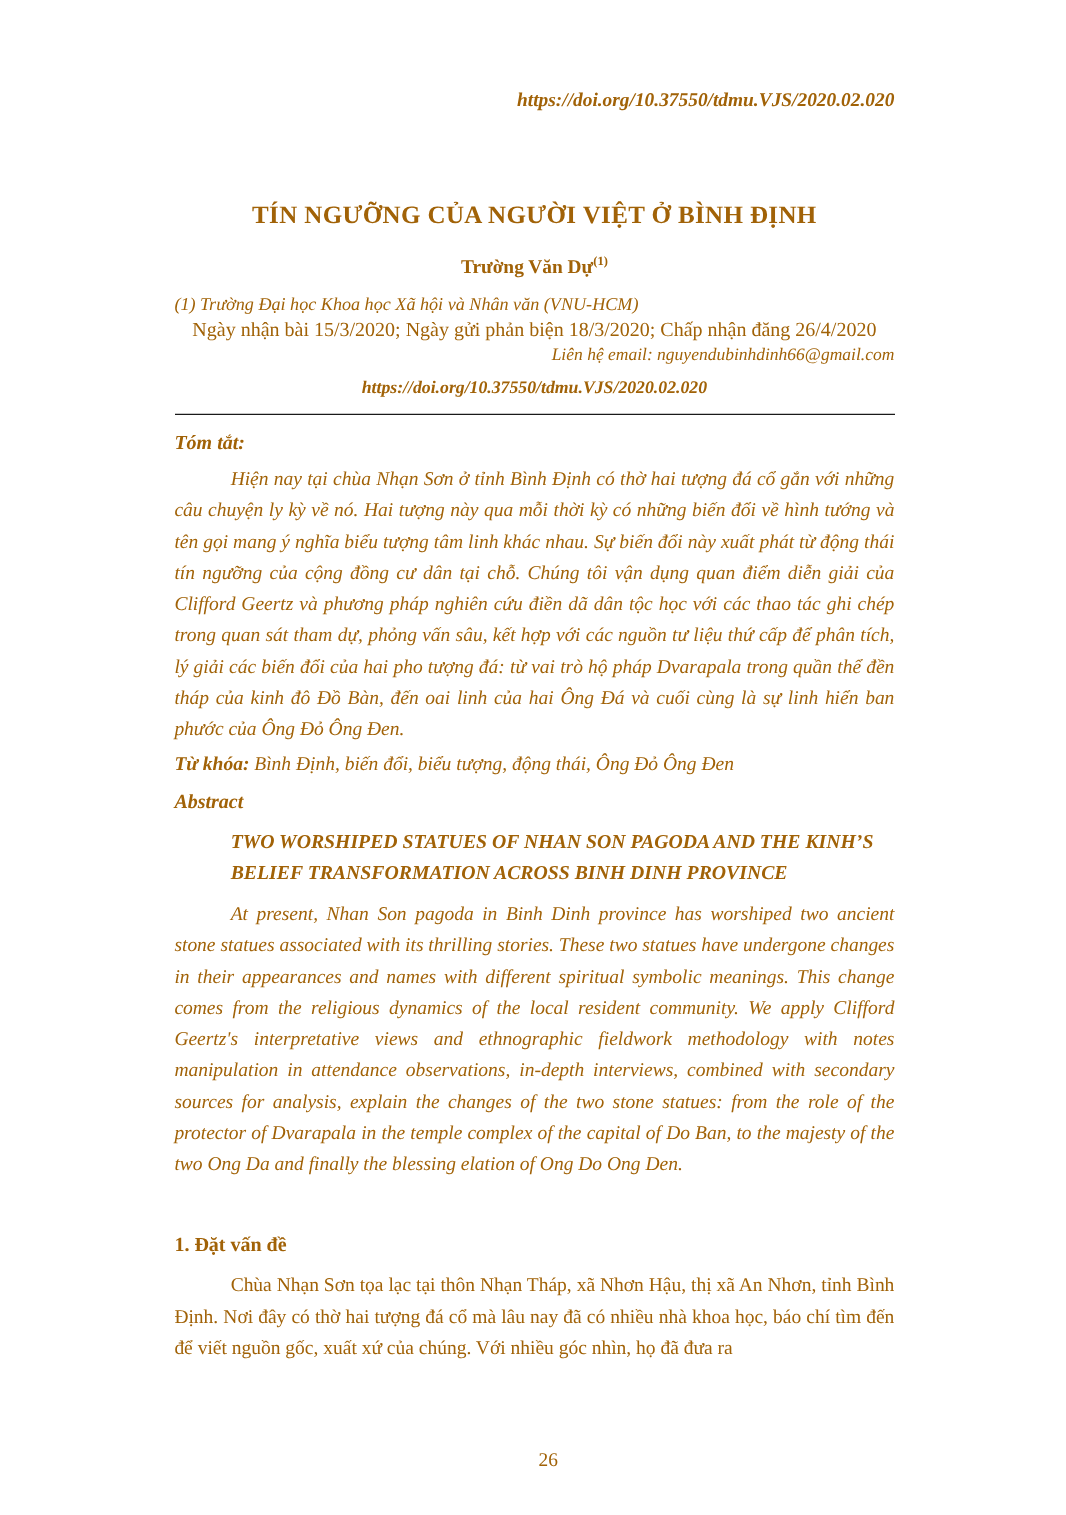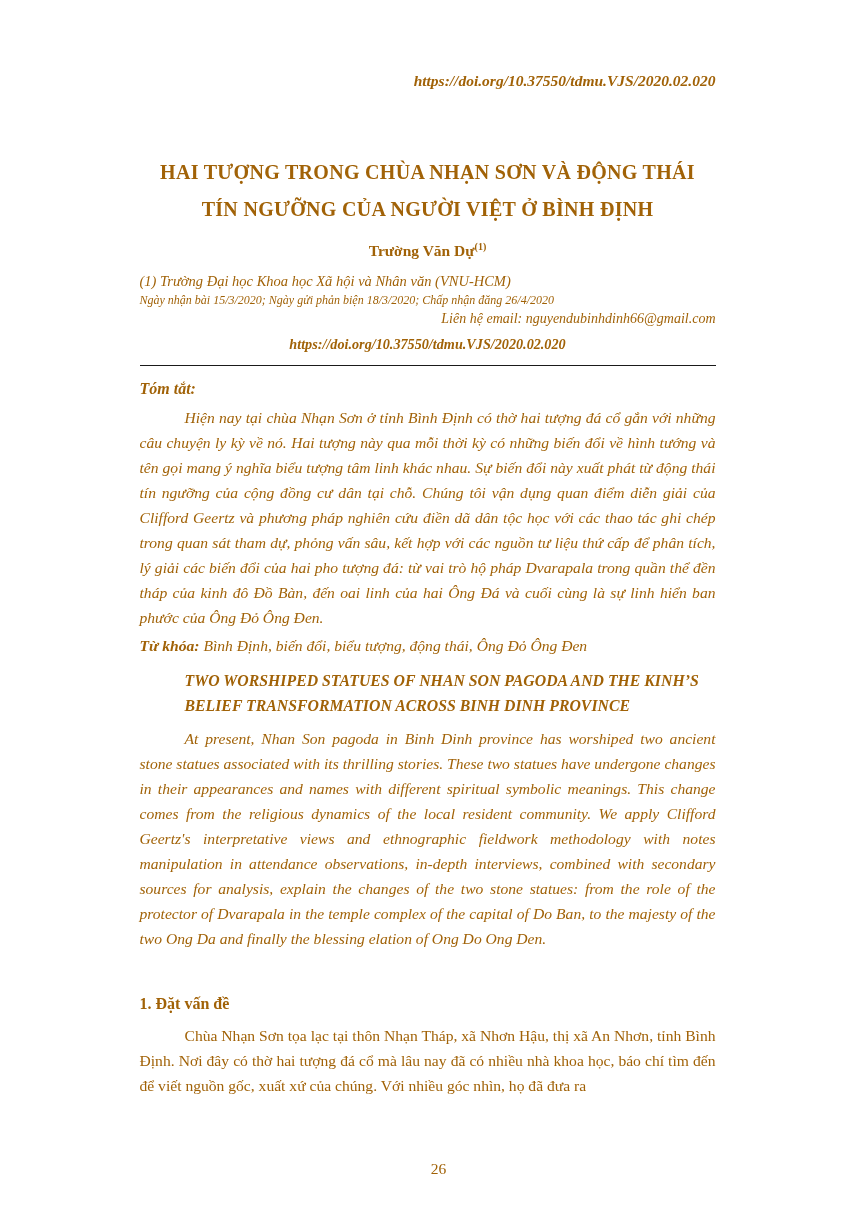--- a/index.html
+++ b/index.html
@@ -38,22 +38,22 @@
   }
   .author-line sup { font-size: 10px; }
   .affiliation {
     margin-top: 13px;
     text-align: left;
     font-style: italic;
     font-size: 14.5px;
   }
   .dates {
     margin-top: 3px;
-    font-style: italic;
-    font-size: 12px;
+    text-align: center;
+    font-size: 16px;
   }
   .email-line {
     margin-top: 3px;
     text-align: right;
     font-style: italic;
     font-size: 14px;
   }
   .doi-center {
     margin-top: 9px;
     text-align: center;
@@ -115,21 +115,20 @@
   }
 </style>
 </head>
 <body>
 
 <div class="page">
 
   <div class="doi-top">https://doi.org/10.37550/tdmu.VJS/2020.02.020</div>
 
   <h1 class="paper-title">
-    <span>HAI TƯỢNG TRONG CHÙA NHẠN SƠN VÀ ĐỘNG THÁI</span>
     <span>TÍN NGƯỠNG CỦA NGƯỜI VIỆT Ở BÌNH ĐỊNH</span>
   </h1>
 
   <div class="author-line">
     <span>Trường Văn Dự</span><sup>(1)</sup>
   </div>
 
   <div class="affiliation">(1) Trường Đại học Khoa học Xã hội và Nhân văn  (VNU-HCM)</div>
 
   <div class="dates">Ngày nhận bài 15/3/2020; Ngày gửi phản biện 18/3/2020; Chấp nhận đăng 26/4/2020</div>
@@ -144,20 +143,21 @@
   <hr class="rule">
 
   <div class="label-bold-italic tomtat-label">Tóm tắt:</div>
 
   <p class="para italic indent vi-abstract">Hiện nay tại chùa Nhạn Sơn ở tỉnh Bình Định có thờ hai tượng đá cổ gắn với những câu chuyện ly kỳ về nó. Hai tượng này qua mỗi thời kỳ có những biến đổi về hình tướng và tên gọi mang ý nghĩa biểu tượng tâm linh khác nhau. Sự biến đổi này xuất phát từ động thái tín ngưỡng của cộng đồng cư dân tại chỗ. Chúng tôi vận dụng quan điểm diễn giải của Clifford Geertz và phương pháp nghiên cứu điền dã dân tộc học với các thao tác ghi chép trong quan sát tham dự, phỏng vấn sâu, kết hợp với các nguồn tư liệu thứ cấp để phân tích, lý giải các biến đổi của hai pho tượng đá: từ vai trò hộ pháp Dvarapala trong quần thể đền tháp của kinh đô Đồ Bàn, đến oai linh của hai Ông Đá và cuối cùng là sự linh hiển ban phước của Ông Đỏ Ông Đen.</p>
 
   <div class="keywords-line">
     <span class="kw-label">Từ khóa:</span><span> Bình Định, biến đổi, biểu tượng, động thái, Ông Đỏ Ông Đen</span>
   </div>
 
+  <span class="label-bold-italic abstract-label">Abstract</span>
 
   <div class="en-title">
     <span>TWO WORSHIPED STATUES OF NHAN SON PAGODA AND THE KINH’S</span>
     <span>BELIEF TRANSFORMATION ACROSS BINH DINH PROVINCE</span>
   </div>
 
   <p class="para italic indent en-abstract">At present, Nhan Son pagoda in Binh Dinh province has worshiped two ancient stone statues associated with its thrilling stories. These two statues have undergone changes in their appearances and names with different spiritual symbolic meanings. This change comes from the religious dynamics of the local resident community. We apply Clifford Geertz's interpretative views and ethnographic fieldwork methodology with notes manipulation in attendance observations, in-depth interviews, combined with secondary sources for analysis, explain the changes of the two stone statues: from the role of the protector of Dvarapala in the temple complex of the capital of Do Ban, to the majesty of the two Ong Da and finally the blessing elation of Ong Do Ong Den.</p>
 
   <div class="section-heading">1. Đặt vấn đề</div>
 

